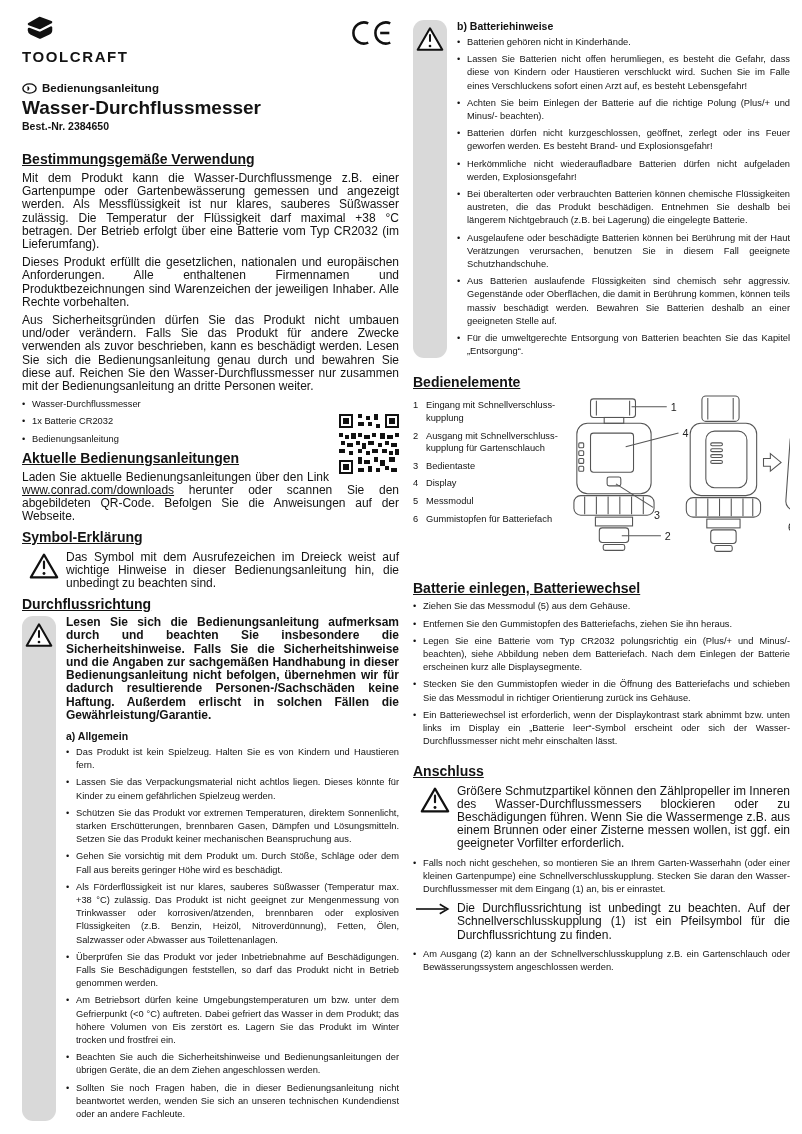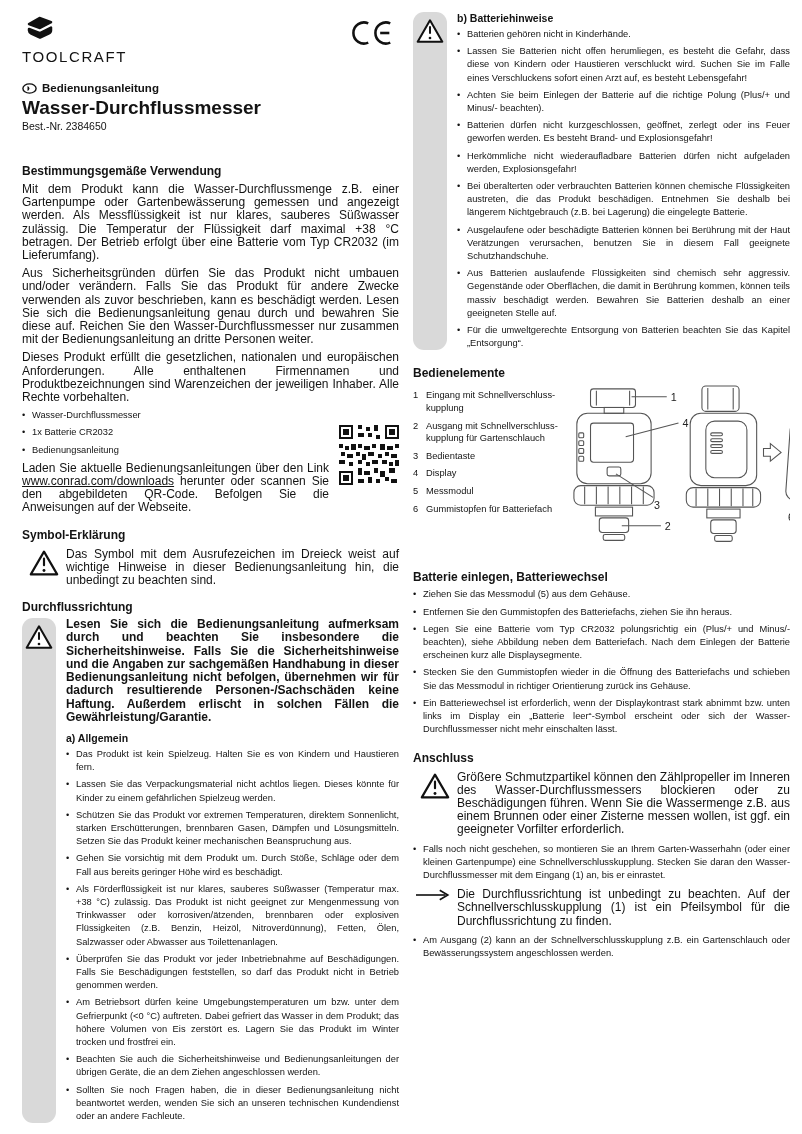--- a/index.html
+++ b/index.html
@@ -3,31 +3,31 @@
 <meta charset="utf-8">
 <style>
   html,body{margin:0;padding:0;}
   body{
     width:802px;height:1134px;background:#ffffff;position:relative;overflow:hidden;
     font-family:"Liberation Sans", sans-serif;color:#131313;
     -webkit-font-smoothing:antialiased;
   }
   .col{position:absolute;top:0;}
   .col-left{left:22px;top:15px;width:377px;}
-  .col-right{left:413px;top:12px;width:377px;}
+  .col-right{left:413px;top:20px;width:377px;}
 
   
   .hdr{position:relative;height:136px;}
-  .brandname{font-size:15px;font-weight:normal;letter-spacing:1.6px;margin-top:3px;}
+  .brandname{font-size:15px;font-weight:bold;letter-spacing:1.6px;margin-top:3px;}
   .ce{position:absolute;right:6px;top:4px;}
   .doctype{display:flex;align-items:center;gap:5px;margin-top:17px;font-weight:bold;font-size:11.5px;}
   h1{font-size:19px;margin:3px 0 1px;font-weight:bold;}
-  .bestnr{font-size:10.5px;font-weight:normal;}
-
-  h2{font-size:12px;font-weight:bold;margin:13px 0 4px;}
+  .bestnr{font-size:10.5px;font-weight:bold;}
+
+  h2{font-size:14px;font-weight:bold;margin:0 0 4px;text-decoration:underline;}
   h3{font-size:10.5px;font-weight:bold;margin:8px 0 3px;}
   p{font-size:12px;line-height:13.2px;text-align:justify;margin:5px 0;}
   .b{display:flex;margin:4px 0;font-size:9.3px;line-height:13.2px;}
   .b .m{width:10px;flex:none;}
   .b .t{flex:1;text-align:justify;}
   .u{text-decoration:underline;}
 
   
   .symrow{display:flex;margin:6px 0;justify-content:flex-end;}
   .symicon{width:44px;flex:none;display:flex;justify-content:center;align-items:flex-start;padding-top:1px;}
@@ -73,22 +73,22 @@
         <path d="M5.5 3 A2.6 2.6 0 0 1 5.5 8 Z" fill="#111"></path>
       </svg>
       <span>Bedienungsanleitung</span>
     </div>
     <h1>Wasser-Durchflussmesser</h1>
     <div class="bestnr">Best.-Nr. 2384650</div>
   </div>
 
   <h2>Bestimmungsgemäße Verwendung</h2>
   <p>Mit dem Produkt kann die Wasser-Durchflussmenge z.B. einer Gartenpumpe oder Gartenbewässerung gemessen und angezeigt werden. Als Messflüssigkeit ist nur klares, sauberes Süßwasser zulässig. Die Temperatur der Flüssigkeit darf maximal +38 °C betragen. Der Betrieb erfolgt über eine Batterie vom Typ CR2032 (im Lieferumfang).</p>
+  <p>Dieses Produkt erfüllt die gesetzlichen, nationalen und europäischen Anforderungen. Alle enthaltenen Firmennamen und Produktbezeichnungen sind Warenzeichen der jeweiligen Inhaber. Alle Rechte vorbehalten.</p>
   <p>Aus Sicherheitsgründen dürfen Sie das Produkt nicht umbauen und/oder verändern. Falls Sie das Produkt für andere Zwecke verwenden als zuvor beschrieben, kann es beschädigt werden. Lesen Sie sich die Bedienungsanleitung genau durch und bewahren Sie diese auf. Reichen Sie den Wasser-Durchflussmesser nur zusammen mit der Bedienungsanleitung an dritte Personen weiter.</p>
-  <p>Dieses Produkt erfüllt die gesetzlichen, nationalen und europäischen Anforderungen. Alle enthaltenen Firmennamen und Produktbezeichnungen sind Warenzeichen der jeweiligen Inhaber. Alle Rechte vorbehalten.</p>
 
   <div>
     <svg class="qr" width="60" height="60" viewBox="0 0 29 29" shape-rendering="crispEdges">
       <rect x="0" y="0" width="29" height="29" fill="#fff"></rect>
       <rect x="0" y="0" width="7" height="7" fill="#111"></rect>
         <rect x="1" y="1" width="5" height="5" fill="#fff"></rect>
         <rect x="2" y="2" width="3" height="3" fill="#111"></rect>
       <rect x="22" y="0" width="7" height="7" fill="#111"></rect>
         <rect x="23" y="1" width="5" height="5" fill="#fff"></rect>
         <rect x="24" y="2" width="3" height="3" fill="#111"></rect>
@@ -143,20 +143,21 @@
       </div>
     <div class="b">
         <span class="m">•</span>
         <span class="t">1x Batterie CR2032</span>
       </div>
     <div class="b">
         <span class="m">•</span>
         <span class="t">Bedienungsanleitung</span>
       </div>
 
+    <h2>Aktuelle Bedienungsanleitungen</h2>
     <p><span>Laden Sie aktuelle Bedienungsanleitungen über den Link </span><span class="u">www.conrad.com/downloads</span><span> herunter oder scannen Sie den abgebildeten QR-Code. Befolgen Sie die Anweisungen auf der Webseite.</span></p>
   </div>
 
   <h2>Symbol-Erklärung</h2>
   <div class="symrow">
     <span class="symicon">
       <svg width="30" height="28" viewBox="0 0 50 46">
           <path d="M25 4 L47 42 H3 Z" fill="#fff" stroke="#111" stroke-width="3.6" stroke-linejoin="round"></path>
           <rect x="23.2" y="14" width="3.6" height="14.5" rx="1.8" fill="#111"></rect>
           <circle cx="25" cy="35.5" r="2.4" fill="#111"></circle>

